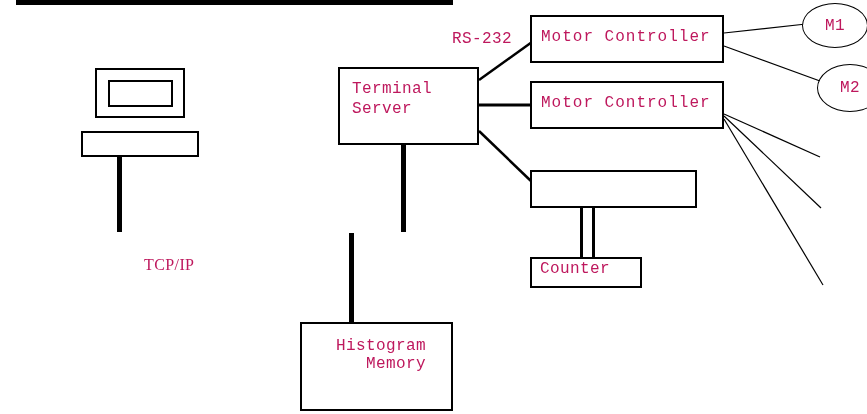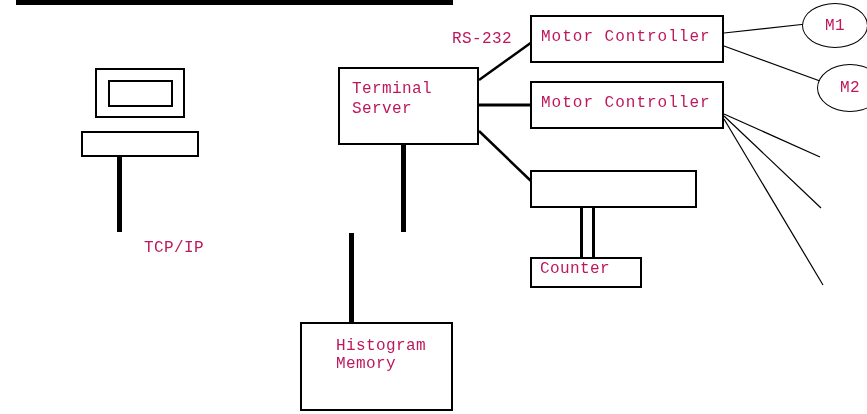--- a/index.html
+++ b/index.html
@@ -95,23 +95,23 @@
   <div class="box" style="left:514px; top:257px; width:112px; height:31px;"></div>
   <div class="box" style="left:284px; top:322px; width:153px; height:89px;"></div>
 
   <div class="motor" style="left:786px; top:3px;   width:66px; height:45px;">
     <span>M1</span>
   </div>
   <div class="motor" style="left:801px; top:64px;  width:66px; height:48px;">
     <span>M2</span>
   </div>
 
-  <div class="lbl" style="left:128px; top:239px;">TCP/IP</div>
+  <div class="lbl" style="left:128px; top:256px;font-family:Liberation Serif, serif;">TCP/IP</div>
   <div class="lbl" style="left:436px; top:30px;text-align:center;">RS-232</div>
   <div class="lbl lh20" style="left:336px; top:79px;">Terminal
 Server</div>
   <div class="lbl wide" style="left:525px; top:28px;">Motor Controller</div>
   <div class="lbl wide" style="left:525px; top:94px;">Motor Controller</div>
   <div class="lbl" style="left:524px; top:260px;">Counter</div>
-  <div class="lbl" style="left:320px; top:337px;">Histogram
+  <div class="lbl" style="left:320px; top:337px;text-align:right;">Histogram
 Memory</div>
 
 </div>
 
 </body></html>

